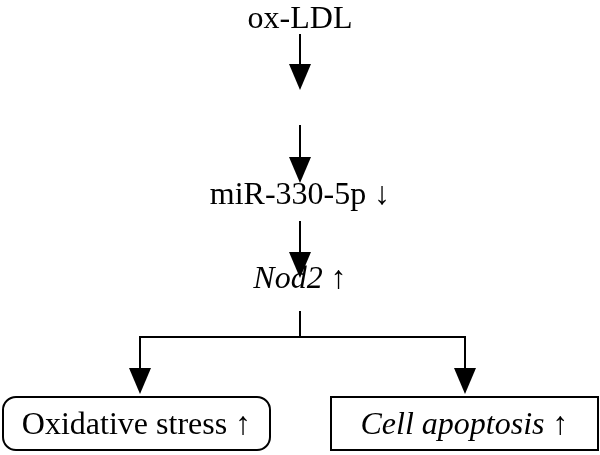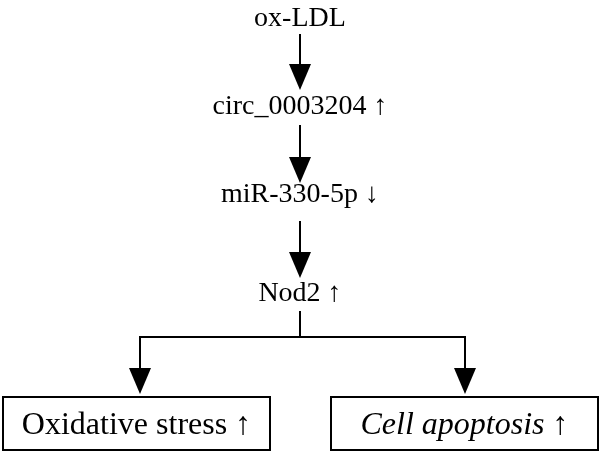--- a/index.html
+++ b/index.html
@@ -8,21 +8,21 @@
     position:relative;
     width:600px;height:455px;
     background:var(--bg);
     color:var(--ink);
     font-family:"Liberation Serif", serif;
     overflow:hidden;
   }
   .node-label{
     position:absolute;left:0;width:600px;
     text-align:center;
-    font-size:28px;line-height:34px;
+    font-size:32px;line-height:34px;
     white-space:pre;
   }
   .stem{position:absolute;width:2px;background:var(--ink);}
   .hline{position:absolute;height:2px;background:var(--ink);}
   .head-down{
     position:absolute;width:0;height:0;
     border-left:11px solid transparent;
     border-right:11px solid transparent;
     border-top:26px solid var(--ink);
   }
@@ -31,50 +31,49 @@
     border:2px solid var(--ink);
     background:var(--bg);
     display:flex;align-items:center;justify-content:center;
     font-size:32px;
     white-space:pre;
   }
   
   #lbl-oxldl{top:0;}
   #lbl-circ{top:88px;}
   #lbl-mir{top:176px;}
-  #lbl-nod2{top:275px;}
+  #lbl-nod2{top:260px;font-style:italic;}
 
   #a1-stem{left:299px;top:34px;height:31px;}
   #a1-head{left:289px;top:64px;}
   #a2-stem{left:299px;top:125px;height:33px;}
   #a2-head{left:289px;top:157px;}
   #a3-stem{left:299px;top:221px;height:32px;}
   #a3-head{left:289px;top:252px;}
 
   #branch-stem{left:299px;top:311px;height:27px;}
   #branch-hline{left:139px;top:336px;width:327px;}
   #drop-left-stem{left:139px;top:336px;height:33px;}
   #drop-left-head{left:129px;top:368px;}
   #drop-right-stem{left:464px;top:336px;height:33px;}
   #drop-right-head{left:454px;top:368px;}
 
-  #box-left{left:2px;top:396px;width:265px;height:51px;}
+  #box-left{left:2px;top:396px;width:265px;height:51px;border-radius:14px;}
   #box-right{left:330px;top:396px;width:265px;height:51px;font-style:italic;}
 </style>
 </head>
 <body>
 
 <div class="canvas">
 
   <div class="node-label" id="lbl-oxldl">ox-LDL</div>
 
   <div class="stem" id="a1-stem"></div>
   <div class="head-down" id="a1-head"></div>
 
-  <div class="node-label" id="lbl-circ">circ_0003204 ↑</div>
 
   <div class="stem" id="a2-stem"></div>
   <div class="head-down" id="a2-head"></div>
 
   <div class="node-label" id="lbl-mir">miR-330-5p ↓</div>
 
   <div class="stem" id="a3-stem"></div>
   <div class="head-down" id="a3-head"></div>
 
   <div class="node-label" id="lbl-nod2">Nod2 ↑</div>

